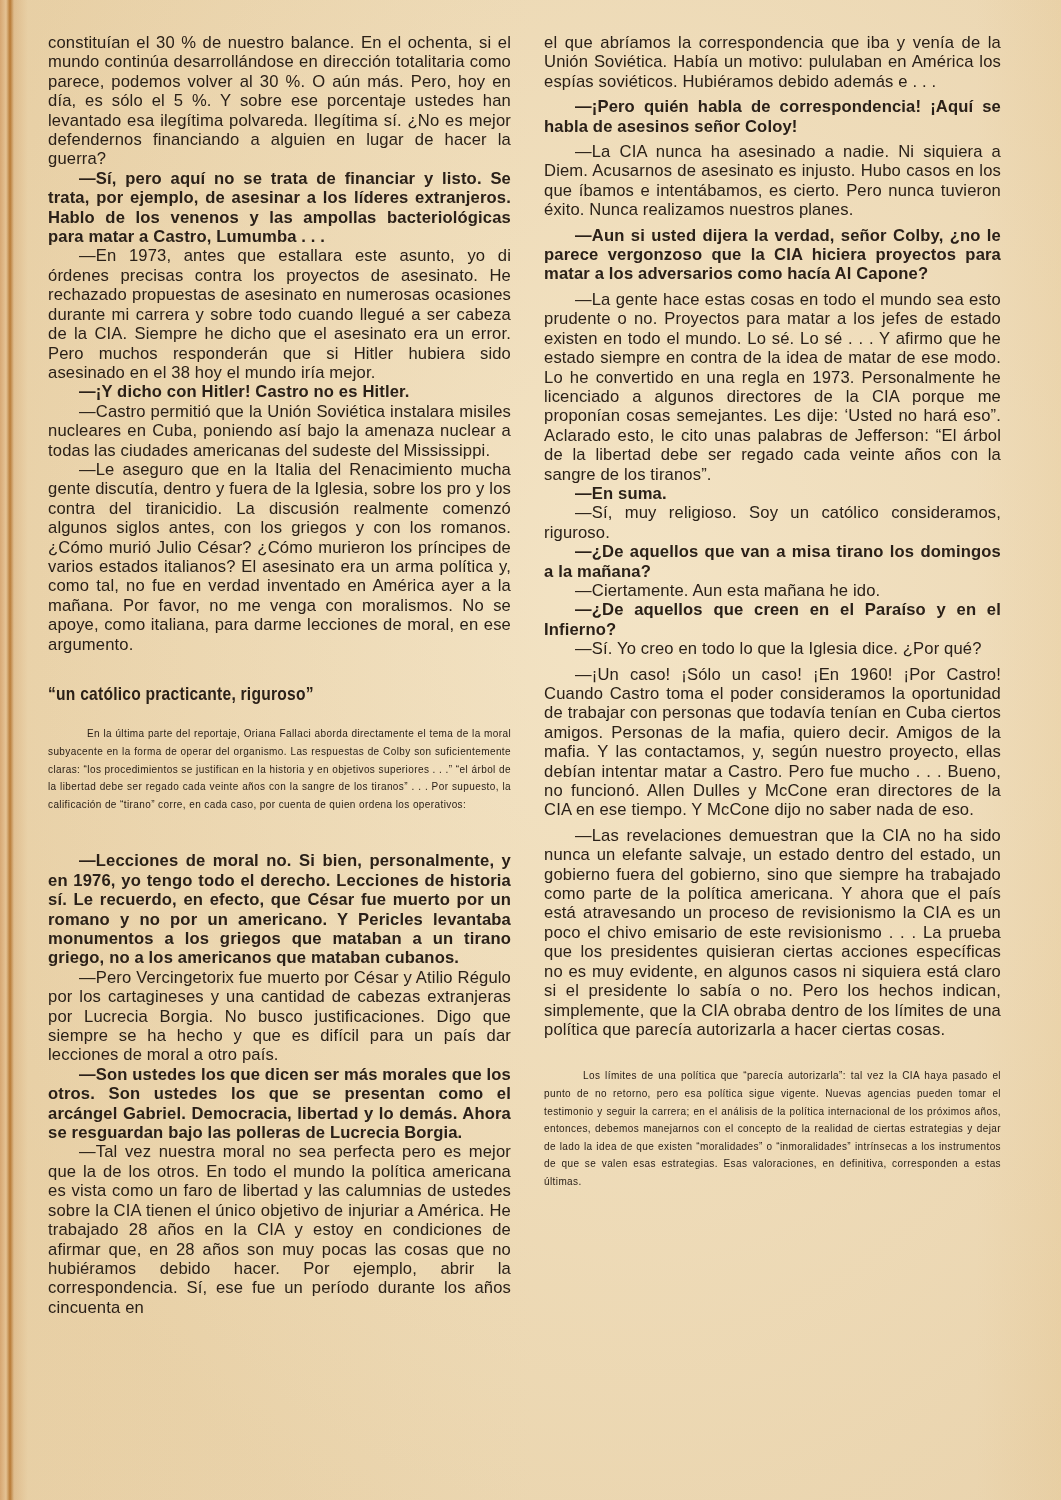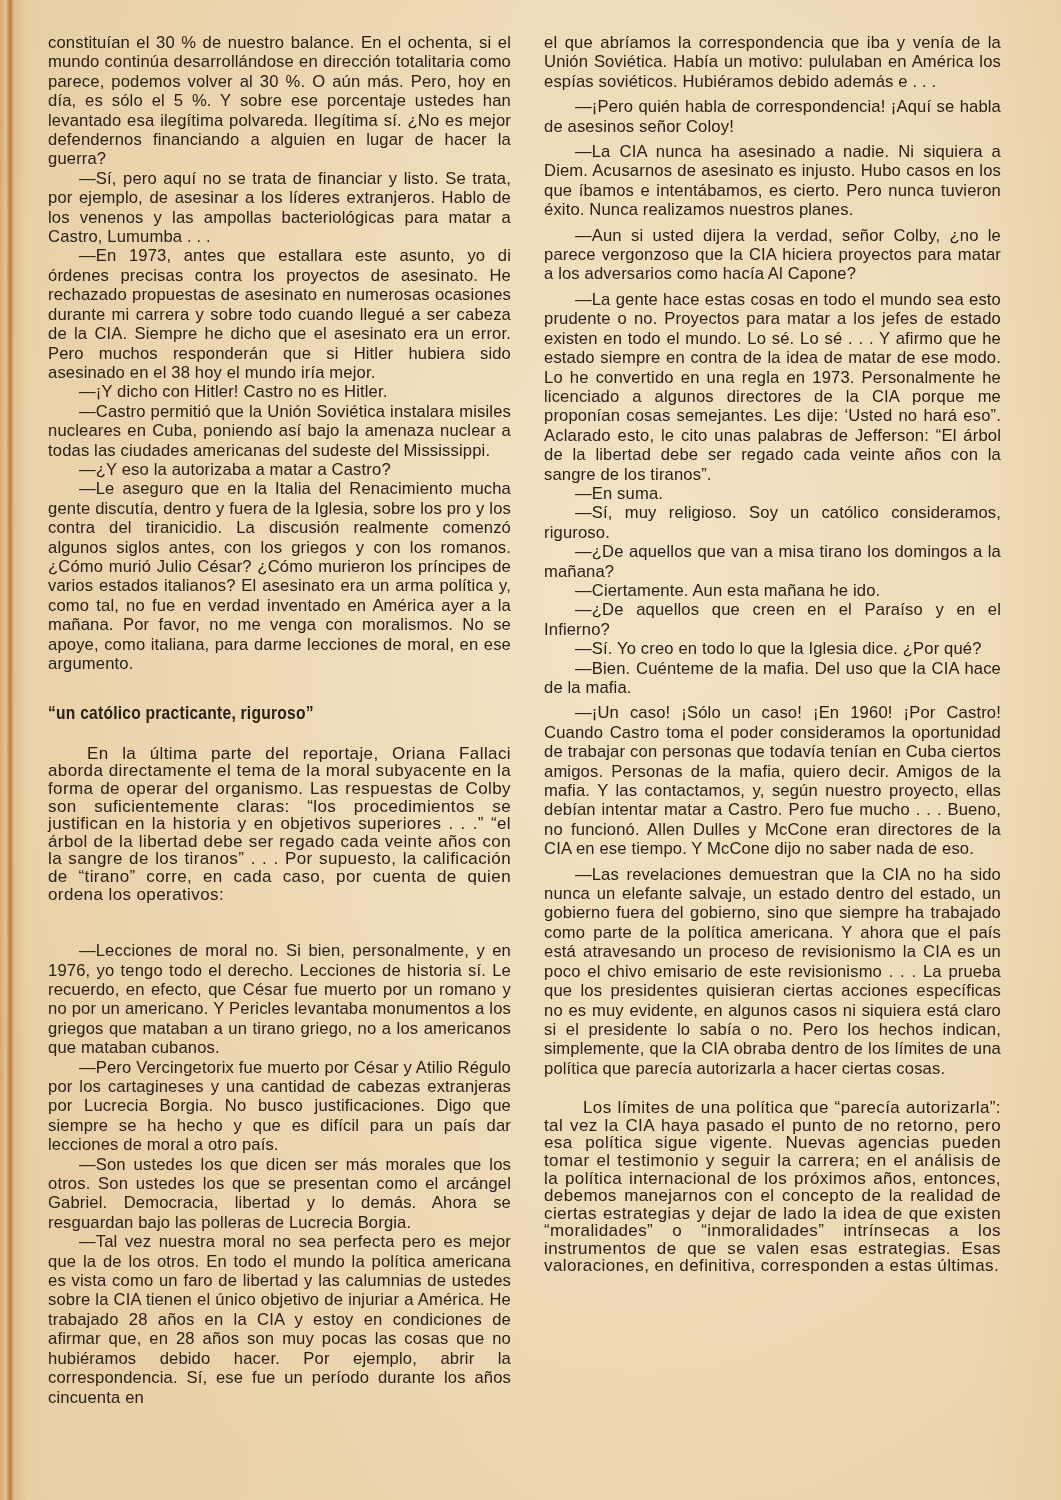--- a/index.html
+++ b/index.html
@@ -11,46 +11,45 @@
   }
   .page-shade {
     position:absolute; inset:0; pointer-events:none;
     background: radial-gradient(ellipse at 60% 40%, rgba(255,250,235,0.25), rgba(200,160,100,0.12) 80%);
   }
   .col { position:absolute; top:33px; font-size:16.6px; line-height:19.4px; letter-spacing:0.15px; }
   .col-left { left:48px; width:463px; }
   .col-right { left:544px; width:457px; }
   .col p { margin:0; text-align:justify; text-indent:31px; hyphens:manual; }
   .col p.cont { text-indent:0; }
-  .col p.q { font-weight:normal; }
+  .col p.q { font-weight:bold; }
   .col p.gap { margin-top:6px; }
   .heading {
     font-family: "Liberation Sans", sans-serif; font-weight:bold;
     font-size:19px; transform:scaleX(0.82); transform-origin:left;
     margin:30px 0 22px 0 !important; text-indent:0 !important; letter-spacing:0.3px;
     white-space:nowrap;
   }
-  .sidebar-note { font-size:17px; line-height:17.6px; letter-spacing:0.4px; }
+  .sidebar-note { font-size:10px; line-height:17.6px; letter-spacing:0.4px; }
   .sidebar-note p { text-indent:39px; }
   .left-note { margin-bottom:38px; }
-  .right-note { margin-top:21px; }
+  .right-note { margin-top:28px; }
 </style>
 </head>
 <body>
 
 <div class="page-shade"></div>
 
 <div class="col col-left">
   <div id="left-a">
       <p class="cont">constituían el 30 % de nuestro balance. En el ochenta, si el mundo continúa desarrollándose en dirección totalitaria como parece, podemos volver al 30 %. O aún más. Pero, hoy en día, es sólo el 5 %. Y sobre ese porcentaje ustedes han levantado esa ilegítima polvareda. Ilegítima sí. ¿No es mejor defendernos financiando a alguien en lugar de hacer la guerra?</p>
       <p class="q">—Sí, pero aquí no se trata de financiar y listo. Se trata, por ejemplo, de asesinar a los líderes extranjeros. Hablo de los venenos y las ampollas bacteriológicas para matar a Castro, Lumumba . . .</p>
       <p>—En 1973, antes que estallara este asunto, yo di órdenes precisas contra los proyectos de asesinato. He rechazado propuestas de asesinato en numerosas ocasiones durante mi carrera y sobre todo cuando llegué a ser cabeza de la CIA. Siempre he dicho que el asesinato era un error. Pero muchos responderán que si Hitler hubiera sido asesinado en el 38 hoy el mundo iría mejor.</p>
       <p class="q">—¡Y dicho con Hitler! Castro no es Hitler.</p>
       <p>—Castro permitió que la Unión Soviética instalara misiles nucleares en Cuba, poniendo así bajo la amenaza nuclear a todas las ciudades americanas del sudeste del Mississippi.</p>
-      <p class="q">—¿Y eso la autorizaba a matar a Castro?</p>
       <p>—Le aseguro que en la Italia del Renacimiento mucha gente discutía, dentro y fuera de la Iglesia, sobre los pro y los contra del tiranicidio. La discusión realmente comenzó algunos siglos antes, con los griegos y con los romanos. ¿Cómo murió Julio César? ¿Cómo murieron los príncipes de varios estados italianos? El asesinato era un arma política y, como tal, no fue en verdad inventado en América ayer a la mañana. Por favor, no me venga con moralismos. No se apoye, como italiana, para darme lecciones de moral, en ese argumento.</p>
     </div>
   <p class="heading">“un católico practicante, riguroso”</p>
   <div class="sidebar-note left-note">
     <p>En la última parte del reportaje, Oriana Fallaci aborda directamente el tema de la moral subyacente en la forma de operar del organismo. Las respuestas de Colby son suficientemente claras: “los procedimientos se justifican en la historia y en objetivos superiores . . .” “el árbol de la libertad debe ser regado cada veinte años con la sangre de los tiranos” . . . Por supuesto, la calificación de “tirano” corre, en cada caso, por cuenta de quien ordena los operativos:</p>
   </div>
   <div id="left-b">
       <p class="q">—Lecciones de moral no. Si bien, personalmente, y en 1976, yo tengo todo el derecho. Lecciones de historia sí. Le recuerdo, en efecto, que César fue muerto por un romano y no por un americano. Y Pericles levantaba monumentos a los griegos que mataban a un tirano griego, no a los americanos que mataban cubanos.</p>
       <p>—Pero Vercingetorix fue muerto por César y Atilio Régulo por los cartagineses y una cantidad de cabezas extranjeras por Lucrecia Borgia. No busco justificaciones. Digo que siempre se ha hecho y que es difícil para un país dar lecciones de moral a otro país.</p>
       <p class="q">—Son ustedes los que dicen ser más morales que los otros. Son ustedes los que se presentan como el arcángel Gabriel. Democracia, libertad y lo demás. Ahora se resguardan bajo las polleras de Lucrecia Borgia.</p>
@@ -64,20 +63,19 @@
       <p class="q gap">—¡Pero quién habla de correspondencia! ¡Aquí se habla de asesinos señor Coloy!</p>
       <p class="gap">—La CIA nunca ha asesinado a nadie. Ni siquiera a Diem. Acusarnos de asesinato es injusto. Hubo casos en los que íbamos e intentábamos, es cierto. Pero nunca tuvieron éxito. Nunca realizamos nuestros planes.</p>
       <p class="q gap">—Aun si usted dijera la verdad, señor Colby, ¿no le parece vergonzoso que la CIA hiciera proyectos para matar a los adversarios como hacía Al Capone?</p>
       <p class="gap">—La gente hace estas cosas en todo el mundo sea esto prudente o no. Proyectos para matar a los jefes de estado existen en todo el mundo. Lo sé. Lo sé . . . Y afirmo que he estado siempre en contra de la idea de matar de ese modo. Lo he convertido en una regla en 1973. Personalmente he licenciado a algunos directores de la CIA porque me proponían cosas semejantes. Les dije: ‘Usted no hará eso”. Aclarado esto, le cito unas palabras de Jefferson: “El árbol de la libertad debe ser regado cada veinte años con la sangre de los tiranos”.</p>
       <p class="q">—En suma.</p>
       <p>—Sí, muy religioso. Soy un católico consideramos, riguroso.</p>
       <p class="q">—¿De aquellos que van a misa tirano los domingos a la mañana?</p>
       <p>—Ciertamente. Aun esta mañana he ido.</p>
       <p class="q">—¿De aquellos que creen en el Paraíso y en el Infierno?</p>
       <p>—Sí. Yo creo en todo lo que la Iglesia dice. ¿Por qué?</p>
-      <p class="q">—Bien. Cuénteme de la mafia. Del uso que la CIA hace de la mafia.</p>
       <p class="gap">—¡Un caso! ¡Sólo un caso! ¡En 1960! ¡Por Castro! Cuando Castro toma el poder consideramos la oportunidad de trabajar con personas que todavía tenían en Cuba ciertos amigos. Personas de la mafia, quiero decir. Amigos de la mafia. Y las contactamos, y, según nuestro proyecto, ellas debían intentar matar a Castro. Pero fue mucho . . . Bueno, no funcionó. Allen Dulles y McCone eran directores de la CIA en ese tiempo. Y McCone dijo no saber nada de eso.</p>
       <p class="gap">—Las revelaciones demuestran que la CIA no ha sido nunca un elefante salvaje, un estado dentro del estado, un gobierno fuera del gobierno, sino que siempre ha trabajado como parte de la política americana. Y ahora que el país está atravesando un proceso de revisionismo la CIA es un poco el chivo emisario de este revisionismo . . . La prueba que los presidentes quisieran ciertas acciones específicas no es muy evidente, en algunos casos ni siquiera está claro si el presidente lo sabía o no. Pero los hechos indican, simplemente, que la CIA obraba dentro de los límites de una política que parecía autorizarla a hacer ciertas cosas.</p>
     </div>
   <div class="sidebar-note right-note">
     <p>Los límites de una política que “parecía autorizarla”: tal vez la CIA haya pasado el punto de no retorno, pero esa política sigue vigente. Nuevas agencias pueden tomar el testimonio y seguir la carrera; en el análisis de la política internacional de los próximos años, entonces, debemos manejarnos con el concepto de la realidad de ciertas estrategias y dejar de lado la idea de que existen “moralidades” o “inmoralidades” intrínsecas a los instrumentos de que se valen esas estrategias. Esas valoraciones, en definitiva, corresponden a estas últimas.</p>
   </div>
 </div>
 
 </body></html>

